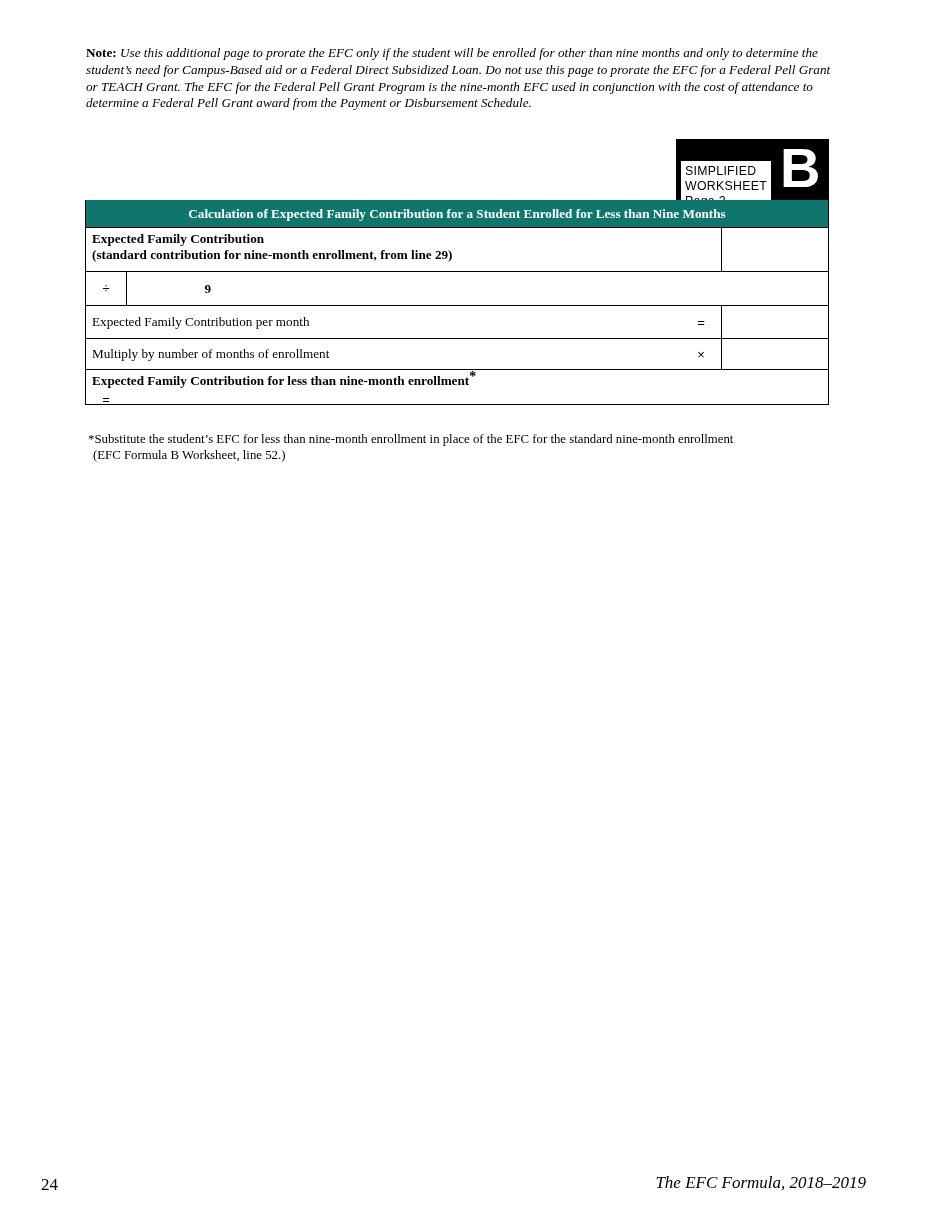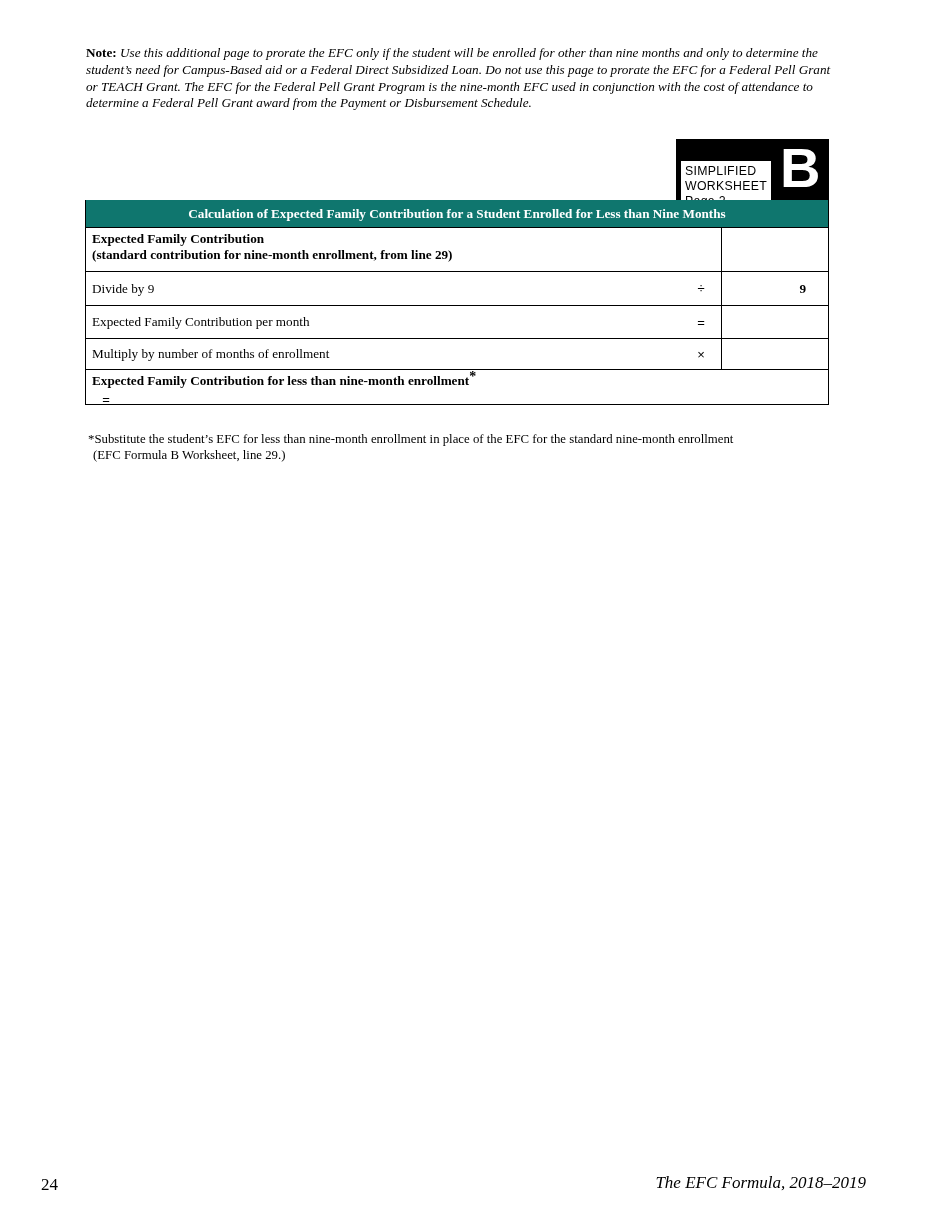--- a/index.html
+++ b/index.html
@@ -50,21 +50,20 @@
   <div class="row r1">
     <div class="label top">
       <span>Expected Family Contribution</span>
       <span>(standard contribution for nine-month enrollment, from line 29)</span>
     </div>
     <div class="op"></div>
     <div class="val"></div>
   </div>
 
   <div class="row r2">
-    <div class="label">Divide by 9</div>
     <div class="op">÷</div>
     <div class="val">9</div>
   </div>
 
   <div class="row r3">
     <div class="label">Expected Family Contribution per month</div>
     <div class="op">=</div>
     <div class="val"></div>
   </div>
 
@@ -78,17 +77,17 @@
     <div class="label bold">
       <span><span>Expected Family Contribution for less than nine-month enrollment</span><sup>*</sup></span>
     </div>
     <div class="op">=</div>
     <div class="val"></div>
   </div>
 </div>
 
 <div class="footnote">
   <div>*Substitute the student’s EFC for less than nine-month enrollment in place of the EFC for the standard nine-month enrollment</div>
-  <div class="l2">(EFC Formula B Worksheet, line 29.)</div>
+  <div class="l2">(EFC Formula B Worksheet, line 52.)</div>
 </div>
 
 <div class="page-num">24</div>
 <div class="running-footer">The EFC Formula, 2018–2019</div>
 
 </body></html>

